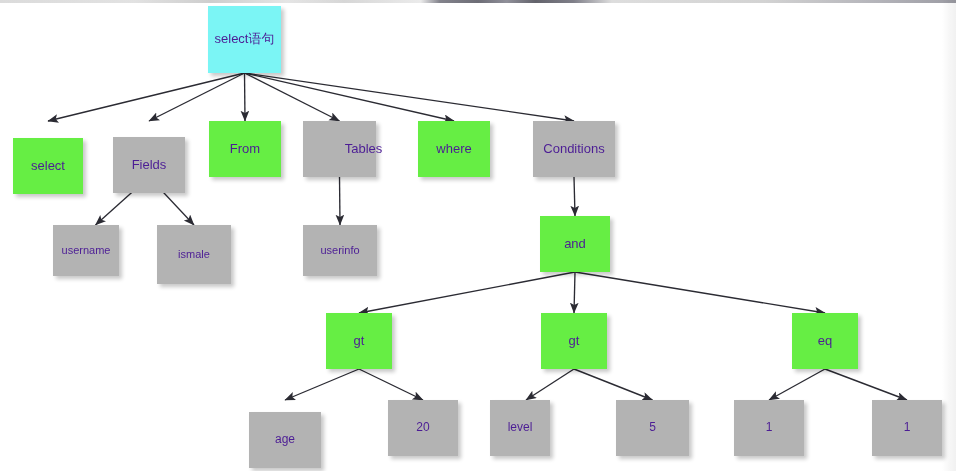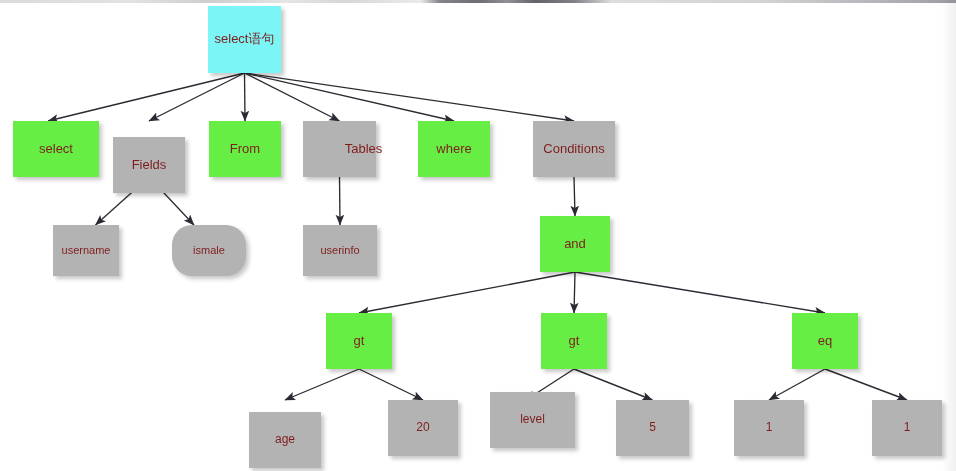--- a/index.html
+++ b/index.html
@@ -40,21 +40,21 @@
     position: absolute;
     left: 0; top: 0;
     width: 956px; height: 471px;
   }
   .node {
     position: absolute;
     box-sizing: border-box;
     display: flex;
     align-items: center;
     justify-content: center;
-    color: #7f1d1d;
+    color: #4c1d95;
     text-align: center;
     line-height: 1.15;
     box-shadow: 3px 3px 4px rgba(0,0,0,0.22);
     white-space: nowrap;
   }
   .node.green { background: #66ee44; }
   .node.gray  { background: #b3b3b3; }
   .node.cyan  { background: #7bf5f5; }
 
   .node.lvl1 { font-size: 13px; }
@@ -96,42 +96,42 @@
         <line x1="574" y1="369" x2="652.5" y2="400" marker-end="url(#arrowhead)"></line>
         <line x1="825" y1="369" x2="769" y2="400" marker-end="url(#arrowhead)"></line>
         <line x1="825" y1="369" x2="907" y2="400" marker-end="url(#arrowhead)"></line>
       </g>
   </svg>
 
   <div id="node-layer">
       <div class="node cyan lvl1" style="left: 208px; top: 6px; width: 73px; height: 67px; background: rgb(123, 245, 245);">
         <span>select语句</span>
       </div>
-      <div class="node green lvl2" style="left: 13px; top: 121px; width: 86px; height: 56px; background: rgb(102, 238, 68);">
+      <div class="node green lvl2" style="left: 13px; top: 138px; width: 70px; height: 56px; background: rgb(102, 238, 68);">
         <span>select</span>
       </div>
       <div class="node gray lvl2" style="left: 113px; top: 137px; width: 72px; height: 56px; background: rgb(179, 179, 179);">
         <span>Fields</span>
       </div>
       <div class="node green lvl2" style="left: 209px; top: 121px; width: 72px; height: 56px; background: rgb(102, 238, 68);">
         <span>From</span>
       </div>
       <div class="node gray lvl2" style="left: 303px; top: 121px; width: 73px; height: 56px; background: rgb(179, 179, 179); padding-left: 48px;">
         <span>Tables</span>
       </div>
       <div class="node green lvl2" style="left: 418px; top: 121px; width: 72px; height: 56px; background: rgb(102, 238, 68);">
         <span>where</span>
       </div>
       <div class="node gray lvl2" style="left: 533px; top: 121px; width: 82px; height: 56px; background: rgb(179, 179, 179);">
         <span>Conditions</span>
       </div>
       <div class="node gray lvl3" style="left: 53px; top: 225px; width: 66px; height: 51px; background: rgb(179, 179, 179);">
         <span>username</span>
       </div>
-      <div class="node gray lvl3" style="left: 172px; top: 225px; width: 74px; height: 51px; background: rgb(179, 179, 179); border-radius: 20px;">
+      <div class="node gray lvl3" style="left: 157px; top: 225px; width: 74px; height: 59px; background: rgb(179, 179, 179);">
         <span>ismale</span>
       </div>
       <div class="node gray lvl3" style="left: 303px; top: 225px; width: 74px; height: 51px; background: rgb(179, 179, 179);">
         <span>userinfo</span>
       </div>
       <div class="node green op" style="left: 540px; top: 216px; width: 70px; height: 56px; background: rgb(102, 238, 68);">
         <span>and</span>
       </div>
       <div class="node green op" style="left: 326px; top: 313px; width: 66px; height: 56px; background: rgb(102, 238, 68);">
         <span>gt</span>
@@ -141,21 +141,21 @@
       </div>
       <div class="node green op" style="left: 792px; top: 313px; width: 66px; height: 56px; background: rgb(102, 238, 68);">
         <span>eq</span>
       </div>
       <div class="node gray leaf" style="left: 249px; top: 412px; width: 72px; height: 56px; background: rgb(179, 179, 179);">
         <span>age</span>
       </div>
       <div class="node gray leaf" style="left: 388px; top: 400px; width: 70px; height: 56px; background: rgb(179, 179, 179);">
         <span>20</span>
       </div>
-      <div class="node gray leaf" style="left: 490px; top: 392px; width: 85px; height: 56px; background: rgb(179, 179, 179);">
+      <div class="node gray leaf" style="left: 490px; top: 400px; width: 60px; height: 56px; background: rgb(179, 179, 179);">
         <span>level</span>
       </div>
       <div class="node gray leaf" style="left: 616px; top: 400px; width: 73px; height: 56px; background: rgb(179, 179, 179);">
         <span>5</span>
       </div>
       <div class="node gray leaf" style="left: 734px; top: 400px; width: 70px; height: 56px; background: rgb(179, 179, 179);">
         <span>1</span>
       </div>
       <div class="node gray leaf" style="left: 872px; top: 400px; width: 70px; height: 56px; background: rgb(179, 179, 179);">
         <span>1</span>

